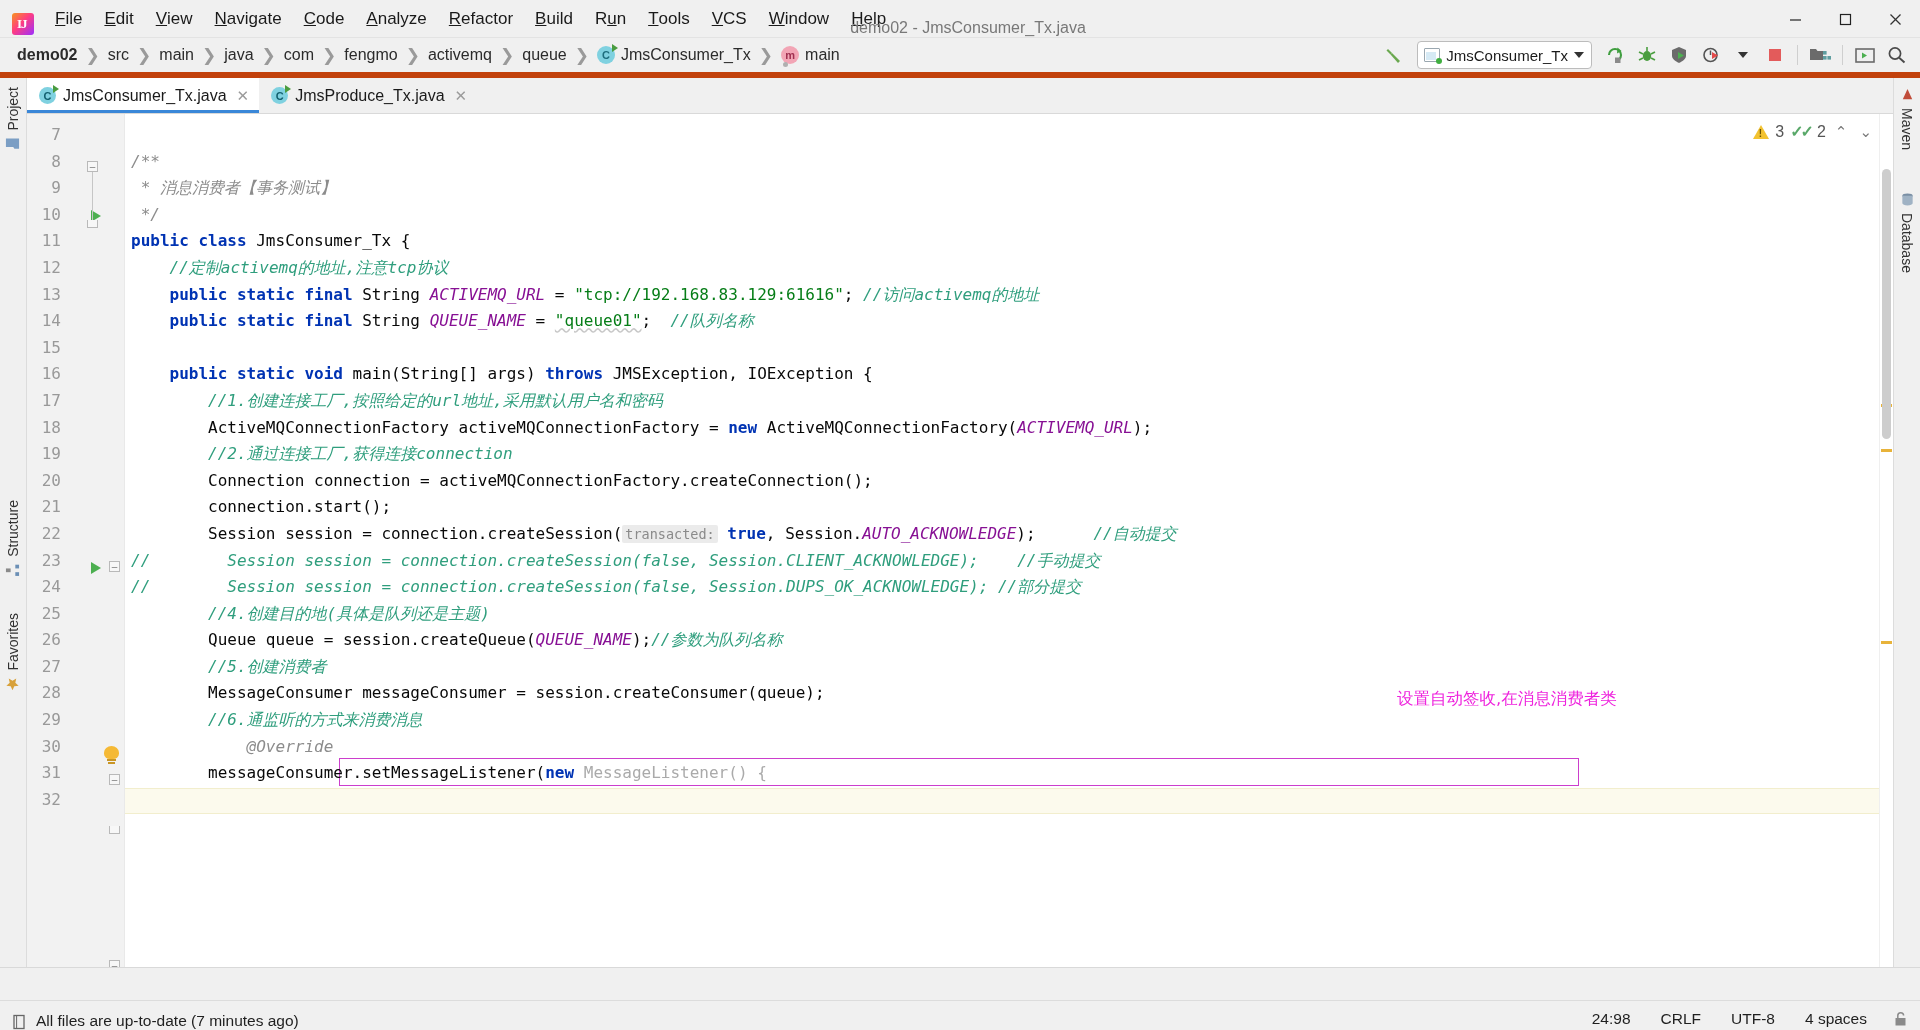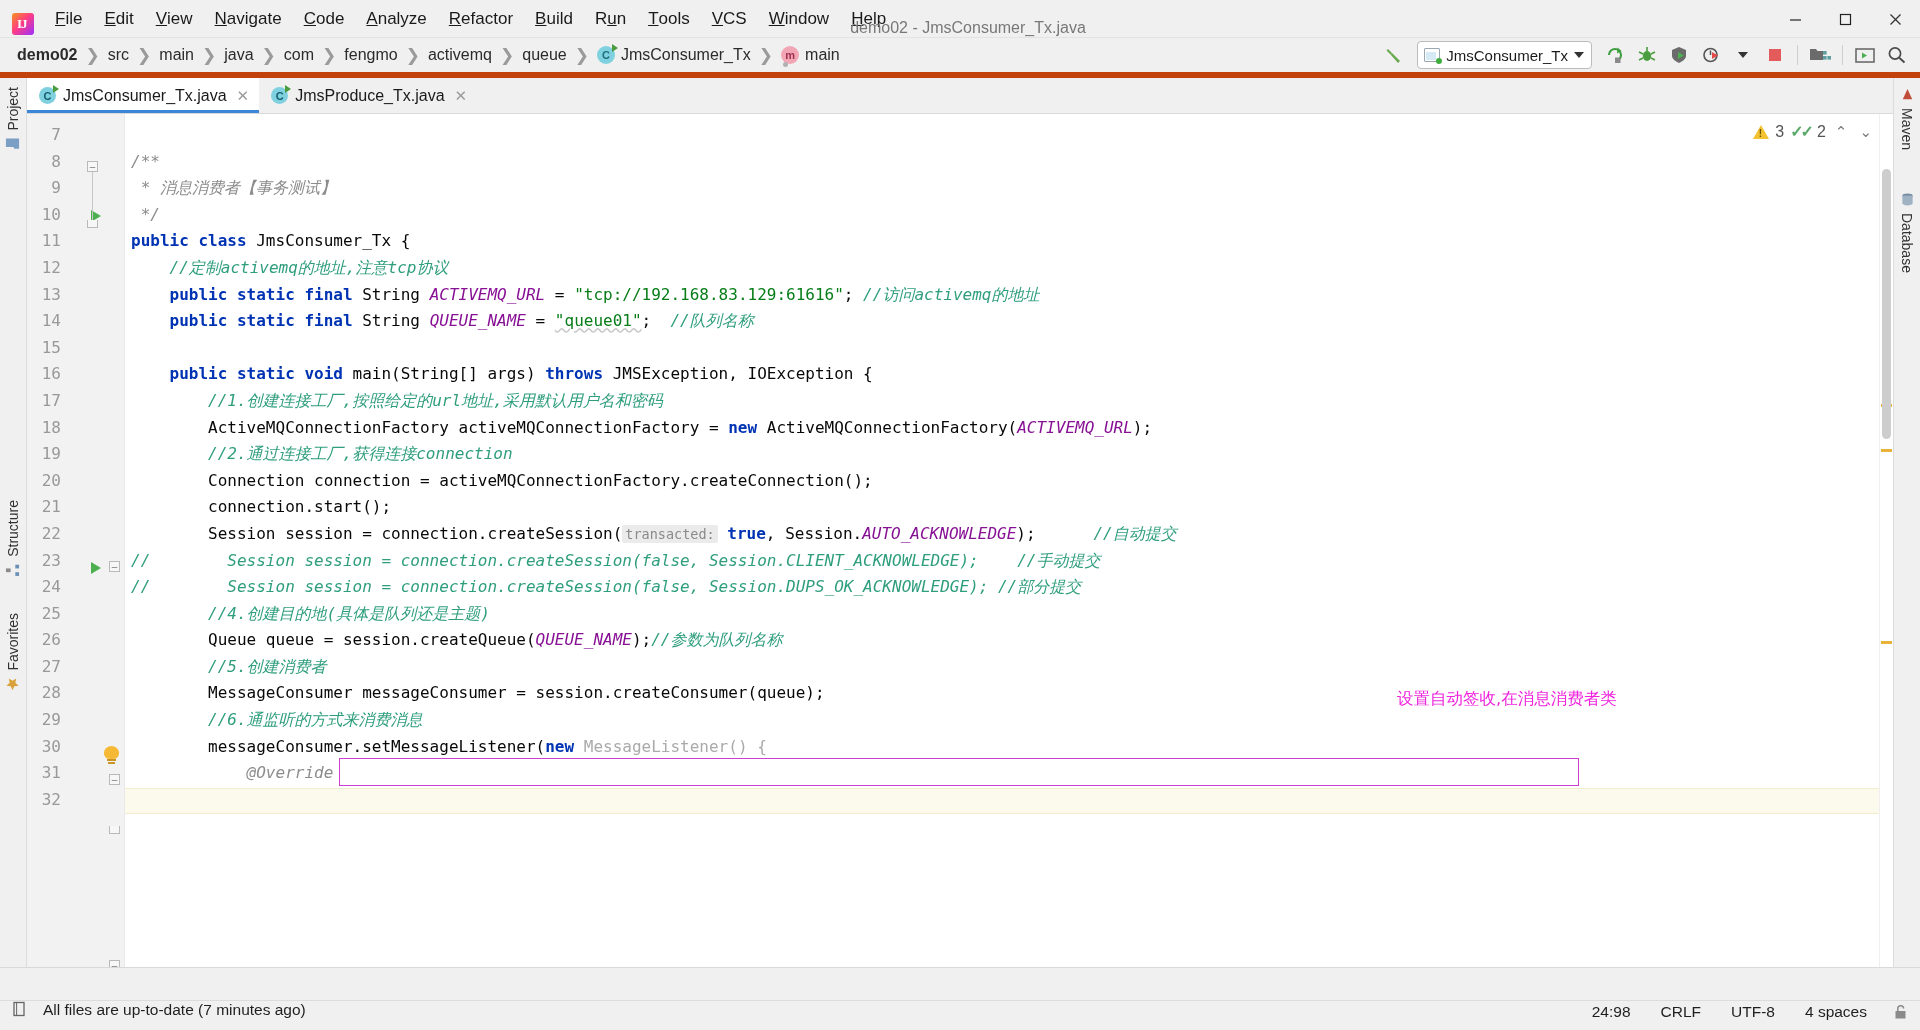--- a/index.html
+++ b/index.html
@@ -152,22 +152,22 @@
   .scroll-thumb { position:absolute; right:2px; width:9px; background:#cdcdcd; border-radius:5px; }
 
   
   .toolwin {
     height: 33px; flex: 0 0 33px; background: #f0f0f0; display: flex; align-items: center;
     border-top: 1px solid #d9d9d9; padding-left: 26px; gap: 1px; position:relative;
   }
   .tray { margin-left:auto; display:flex; align-items:center; gap:7px; padding-right:10px; height:100%; }
 
   .statusbar {
-    height: 30px; flex: 0 0 30px; background: #f0f0f0; display: flex; align-items: flex-start;
-    border-top: 1px solid #dcdcdc; padding: 0 12px; font-size: 15.5px; color: #1f1f1f; gap: 16px;
+    height: 30px; flex: 0 0 30px; background: #f0f0f0; display: flex; align-items: flex-end;
+    border-top: 1px solid #dcdcdc; padding: 0 12px; font-size: 15.5px; color: #1f1f1f; gap: 9px;
   }
   .sb-right { margin-left: auto; display: flex; align-items: center; gap: 22px; }
   .sb-item { padding: 2px 4px; }
 </style>
 </head>
 <body>
 
 <div class="app">
 
   <div class="titlebar">
@@ -448,22 +448,22 @@
             <div class="ln" style="position: relative;"><span class="">        Connection connection = activeMQConnectionFactory.createConnection();</span></div>
             <div class="ln" style="position: relative;"><span class="">        connection.start();</span></div>
             <div class="ln" style="position: relative;"><span class="">        Session session = connection.createSession(</span><span class="hint">transacted:</span><span class=""> </span><span class="kw">true</span><span class="">, Session.</span><span class="fld">AUTO_ACKNOWLEDGE</span><span class="">);      </span><span class="cmt2">//自动提交</span></div>
             <div class="ln" style="position: relative;"><span class="cmt2">//        Session session = connection.createSession(false, Session.CLIENT_ACKNOWLEDGE);    //手动提交</span></div>
             <div class="ln" style="position: relative;"><span class="cmt2">//        Session session = connection.createSession(false, Session.DUPS_OK_ACKNOWLEDGE); //部分提交</span></div>
             <div class="ln" style="position: relative;"><span class="cmt2">        //4.创建目的地(具体是队列还是主题)</span></div>
             <div class="ln" style="position: relative;"><span class="">        Queue queue = session.createQueue(</span><span class="fld">QUEUE_NAME</span><span class="">);</span><span class="cmt2">//参数为队列名称</span></div>
             <div class="ln" style="position: relative;"><span class="cmt2">        //5.创建消费者</span></div>
             <div class="ln" style="position: relative;"><span class="">        MessageConsumer messageConsumer = session.createConsumer(queue);</span></div>
             <div class="ln" style="position: relative;"><span class="cmt2">        //6.通监听的方式来消费消息</span></div>
+            <div class="ln" style="position: relative;"><span class="cmt">            @Override</span></div>
             <div class="ln" style="position: relative;"><span class="">        messageConsumer.setMessageListener(</span><span class="kw">new </span><span class="anon">MessageListener() {</span></div>
-            <div class="ln" style="position: relative;"><span class="cmt">            @Override</span></div>
           </div>
 
         <div class="markers">
           <div class="mk" style="top:290px; background:#e8b33a;"></div>
           <div class="mk" style="top:335px; background:#e8b33a;"></div>
           <div class="mk" style="top:527px; background:#e8b33a;"></div>
           <div class="scroll-thumb" style="top:55px; height:270px;"></div>
         </div>
 
         <div class="inspect">

